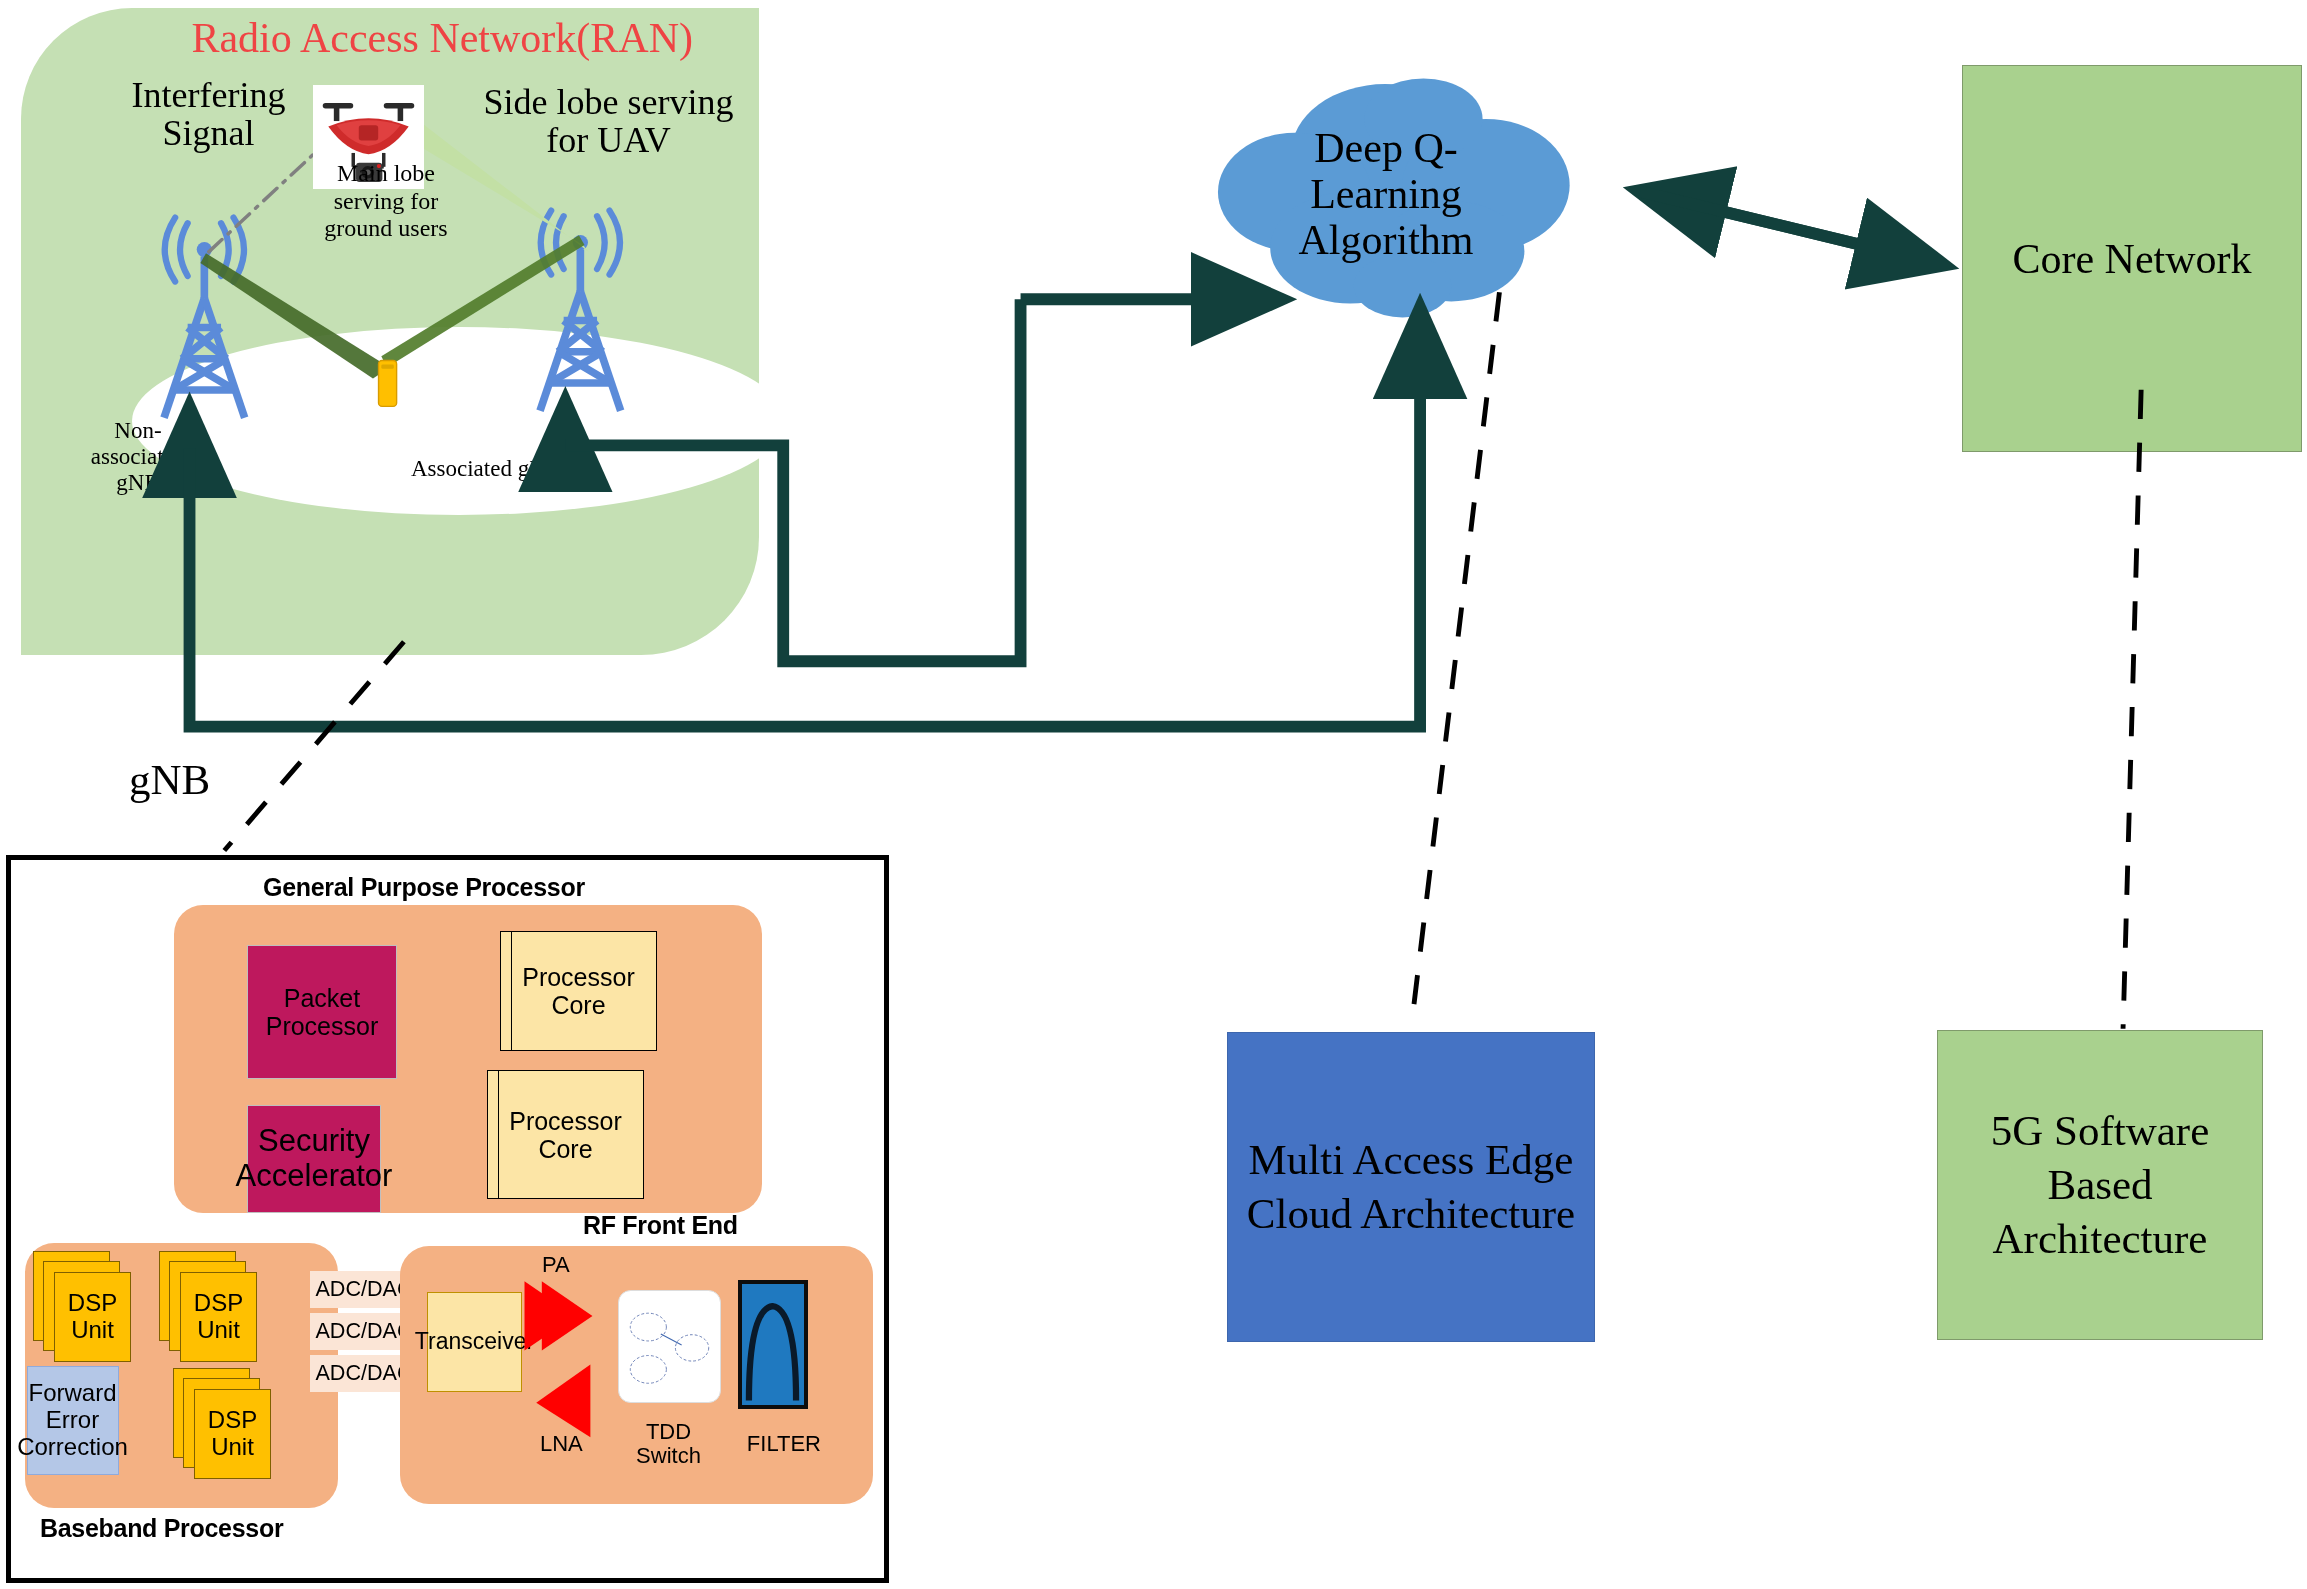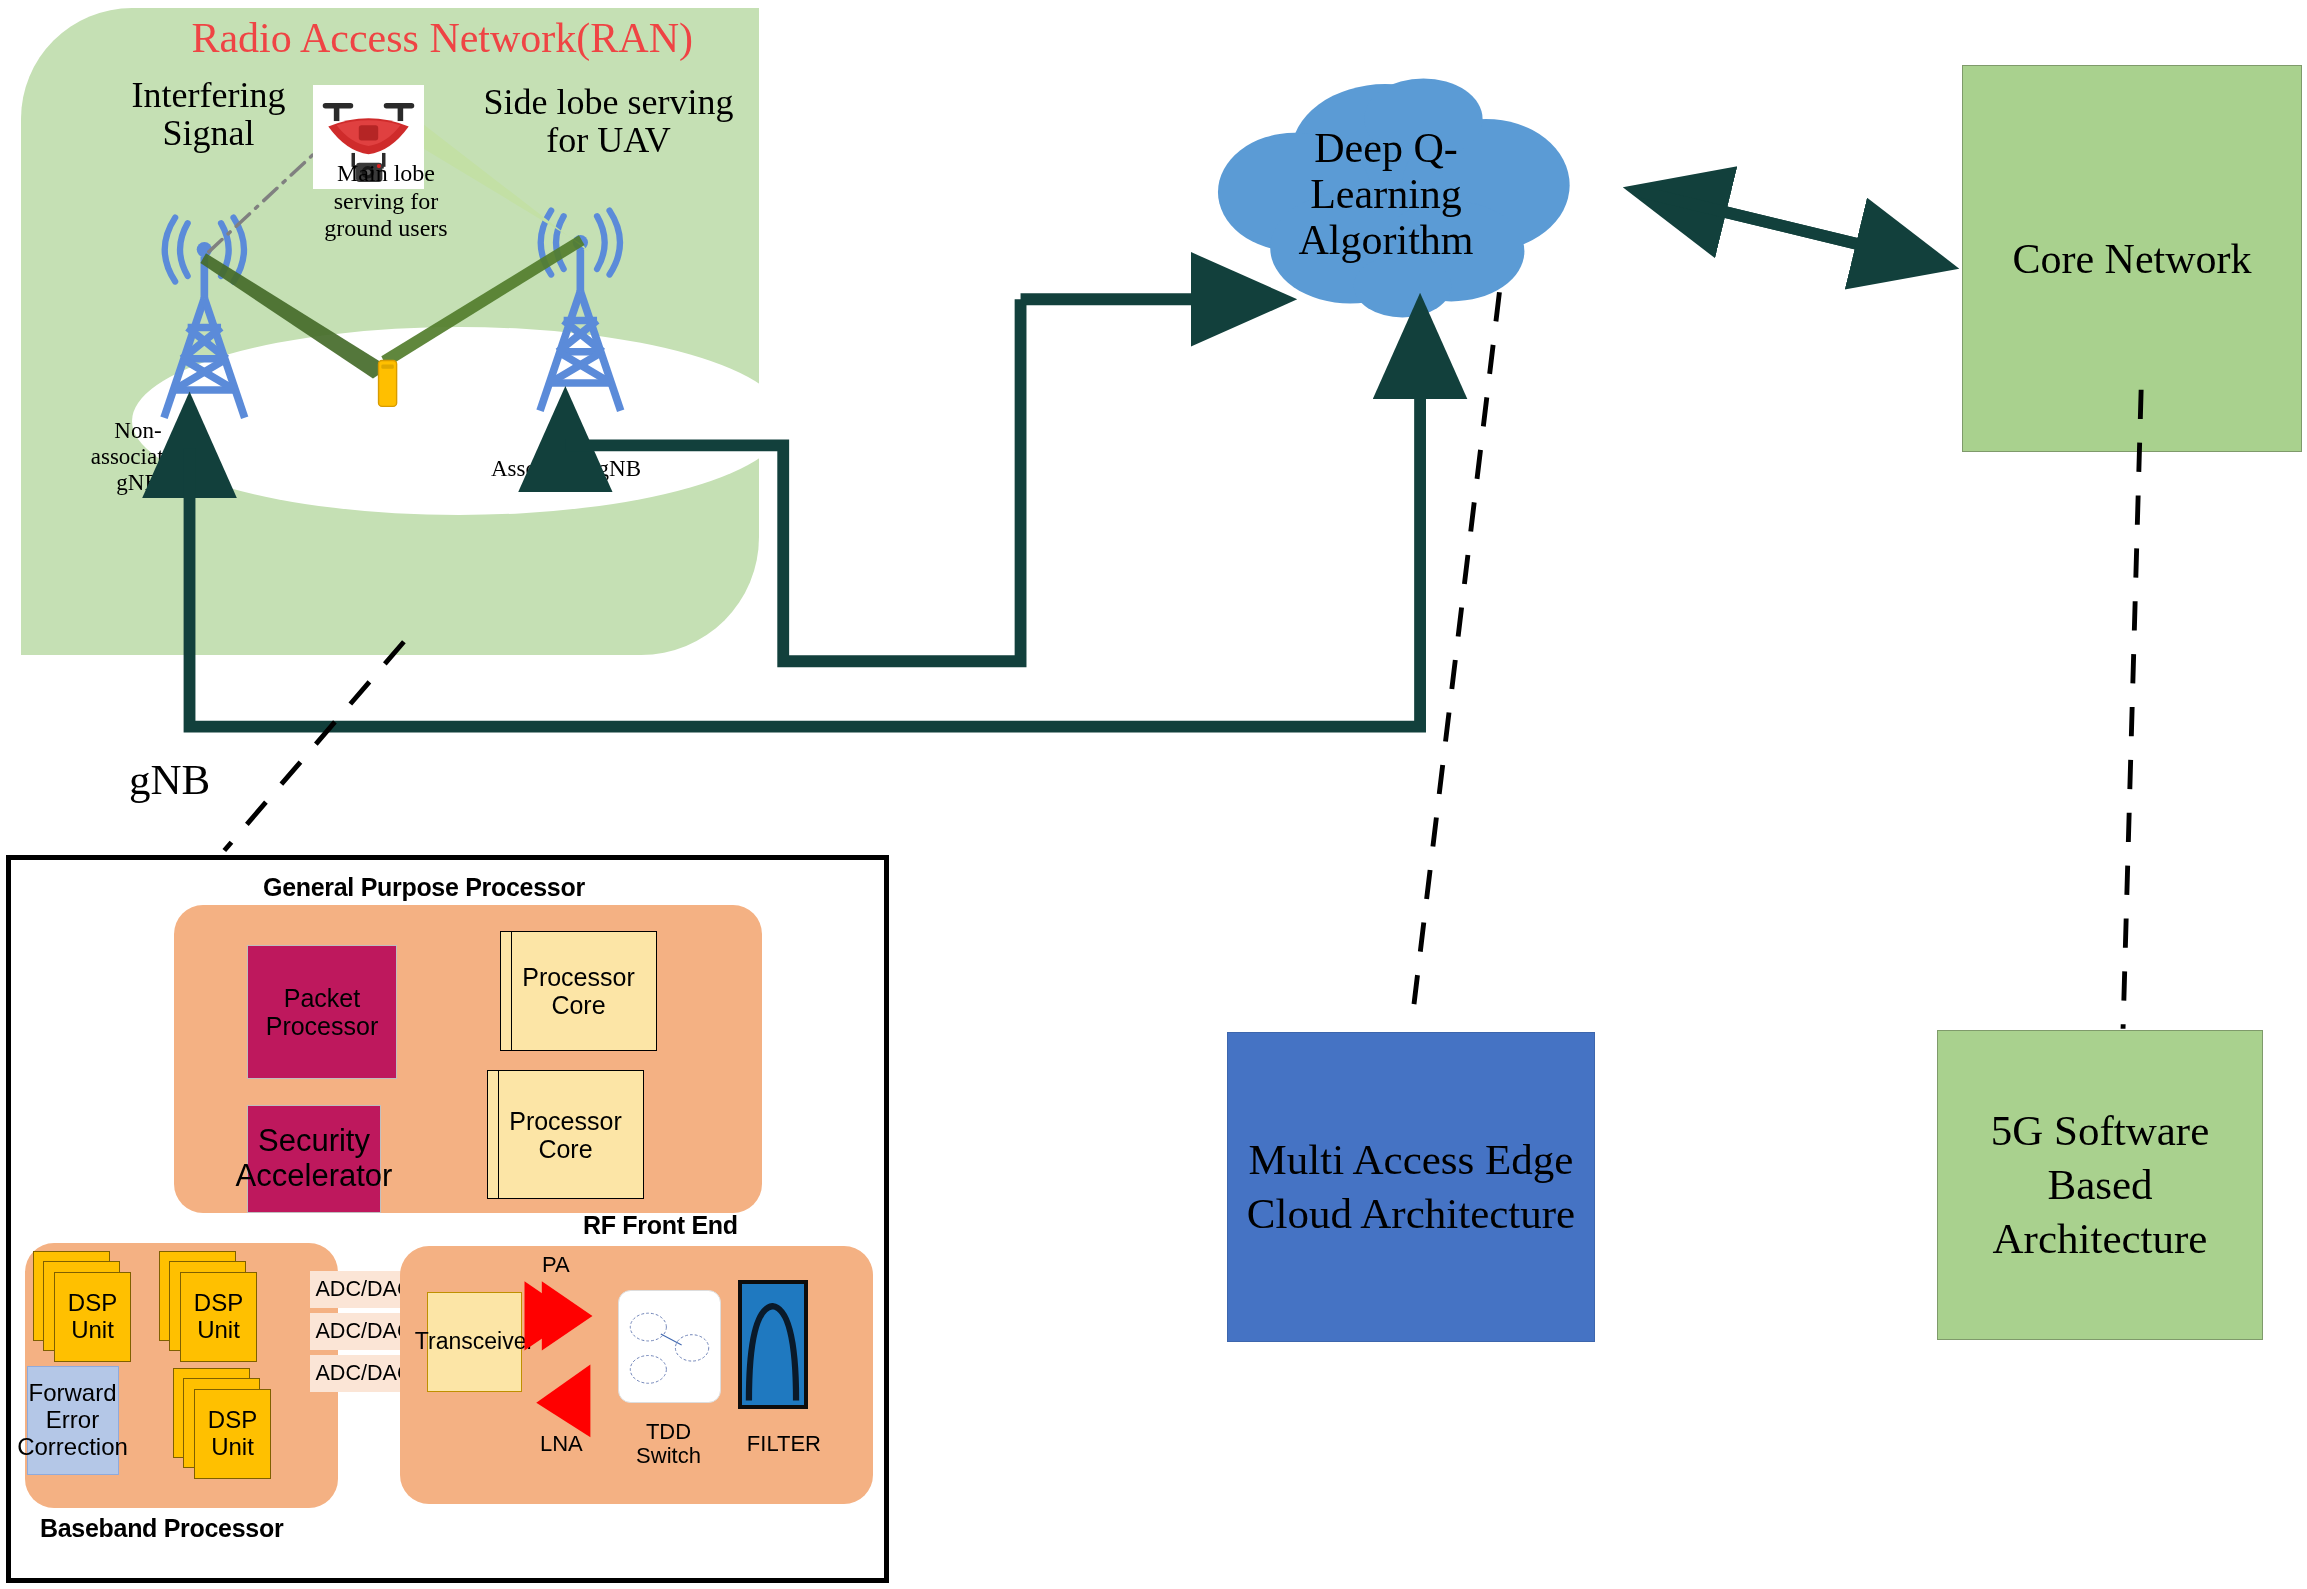--- a/index.html
+++ b/index.html
@@ -12,21 +12,21 @@
   #ran-panel{left:21px;top:8.4px;width:738px;height:647px;background:#c5e0b4;
              border-top-left-radius:111px;border-bottom-right-radius:118px;}
   #ran-title{left:108px;top:14px;width:585px;font-size:42px;color:#ef4444;text-align:right;}
   #ground-ellipse{left:132px;top:327px;width:654px;height:188px;background:#fff;border-radius:50%;}
 
   .lbl{color:#000;}
   #interfering-label{left:104px;top:77px;width:209px;font-size:36px;line-height:1.05;text-align:center;}
   #sidelobe-label{left:459px;top:84px;width:299px;font-size:36px;line-height:1.05;text-align:center;}
   #mainlobe-label{left:299px;top:160px;width:174px;font-size:24px;line-height:1.15;text-align:center;}
   #nonassoc-label{left:77px;top:418px;width:122px;font-size:23px;line-height:1.12;text-align:center;}
-  #assoc-label{left:411px;top:456px;width:230px;font-size:23px;text-align:right;}
+  #assoc-label{left:411px;top:456px;width:230px;font-size:23px;text-align:left;}
   #gnb-label{left:129px;top:755px;font-size:43px;}
 
   
   .tower{position:absolute;}
 
   
   #drone-box{left:313px;top:85px;width:111px;height:104px;background:#fff;}
 
   
   #cloud-wrap{left:1211px;top:77px;width:390px;height:251px;}

